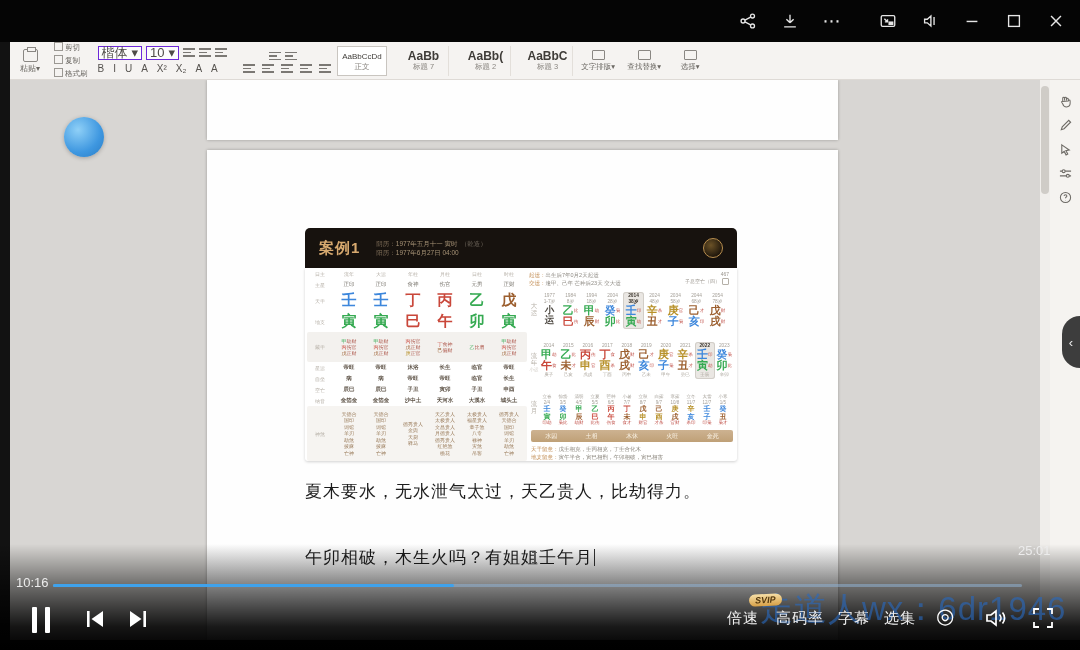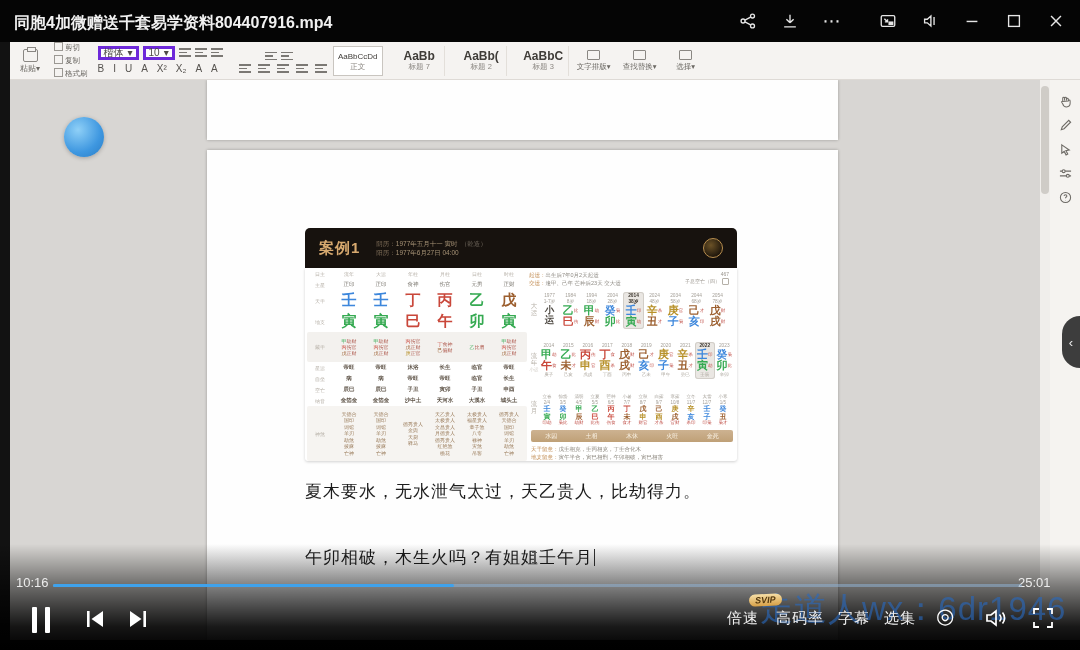--- a/index.html
+++ b/index.html
@@ -14,21 +14,21 @@
   .tb-group{display:flex;flex-direction:column;justify-content:center;align-items:center;padding:0 4px;}
   .tb-big{width:40px;}
   .tb-big .clip{width:15px;height:13px;border:1px solid #8a8783;border-radius:2px;position:relative;margin-bottom:2px;}
   .tb-big .clip:before{content:"";position:absolute;left:3px;top:-3px;width:7px;height:3px;border:1px solid #8a8783;background:#f5f3f1;}
   .tb-lbl{font-size:8px;color:#6b6863;line-height:9px;white-space:nowrap;}
   .tb-mini{justify-content:space-between;align-items:flex-start;padding-right:6px;}
   .tb-mini .tb-lbl{font-size:7.5px;line-height:10px;}
   .tb-mini .tb-lbl:before{content:"";display:inline-block;width:7px;height:7px;border:1px solid #9b9893;margin-right:2px;vertical-align:-1px;}
   .tb-fonts{align-items:flex-start;}
   .fontrow{display:flex;gap:4px;align-items:center;height:16px;}
-  .selbox{border:3px solid #6d28d9;background:#fdfdfc;font-size:10px;color:#4e4b47;
+  .selbox{border:1px solid #6d28d9;background:#fdfdfc;font-size:13px;color:#4e4b47;
           padding:0 3px;display:flex;gap:4px;align-items:center;height:14px;}
   .fmtrow{display:flex;gap:9px;align-items:center;height:16px;font-size:10px;color:#55524e;}
   .fmtrow span{line-height:14px;}
   .bars{display:inline-block;width:12px;height:9px;position:relative;}
   .bars i{position:absolute;left:0;height:1.5px;background:#7b7874;display:block;}
   .bars i:nth-child(1){top:0;width:12px;}
   .bars i:nth-child(2){top:3.5px;width:8px;}
   .bars i:nth-child(3){top:7px;width:12px;}
   .alignset{display:flex;gap:7px;align-items:center;margin-left:8px;}
   .tb-styles{flex-direction:row;gap:12px;padding:0 2px;align-items:center;}
@@ -133,21 +133,21 @@
   .drawer-tab{position:absolute;right:0;top:316px;width:18px;height:52px;background:#3d3d3d;z-index:9;
               border-radius:26px 0 0 26px;display:flex;align-items:center;justify-content:center;
               color:#ececec;font-size:13px;}
 
   .bottom-grad{position:absolute;left:0;right:0;bottom:0;height:106px;z-index:10;
                background:linear-gradient(180deg,rgba(0,0,0,0) 0%,rgba(0,0,0,.5) 40%,rgba(0,0,0,.9) 78%,#000 100%);}
   .wm-bottom{position:absolute;left:760px;top:587px;font-size:33px;font-weight:normal;letter-spacing:1px;
              color:rgba(40,105,190,.62);z-index:11;white-space:nowrap;}
   .controls{position:absolute;inset:0;z-index:12;}
   .t-cur{position:absolute;left:16px;top:575px;font-size:13px;color:#ececec;}
-  .t-tot{position:absolute;left:1018px;top:575px;font-size:13px;color:#ececec;}
+  .t-tot{position:absolute;left:1018px;top:543px;font-size:13px;color:#ececec;}
   .track{position:absolute;left:53px;top:584px;width:969px;height:3px;background:rgba(255,255,255,.18);border-radius:2px;}
   .buffer{position:absolute;left:0;top:0;height:3px;background:rgba(120,160,200,.45);border-radius:2px;}
   .played{position:absolute;left:0;top:0;height:3px;background:#3fa2ec;border-radius:2px;}
   .pausebtn{position:absolute;left:32px;top:607px;width:18px;height:26px;display:flex;justify-content:space-between;}
   .pausebtn i{width:5px;height:26px;background:#fff;border-radius:1px;}
   .skip{position:absolute;top:609px;color:#fff;}
   .prev{left:84px;} .next{left:127px;}
   .ctl-lbl{position:absolute;top:609px;font-size:15px;color:#f2f2f2;letter-spacing:1px;white-space:nowrap;}
   .lbl-speed{left:727px;} .lbl-rate{left:776px;} .lbl-sub{left:838px;} .lbl-ep{left:884px;}
   .svip{position:absolute;left:749px;top:594px;padding:1px 6px;font-size:9px;font-weight:bold;font-style:italic;
@@ -735,21 +735,20 @@
         <svg width="13" height="13" viewBox="0 0 14 14" fill="none" stroke="#6e6b66" stroke-width="1.1">
             <circle cx="7" cy="7" r="5.5"></circle>
             <path d="M5.5 5.5c0-2 3-2 3 0 0 1-1.5 1-1.5 2.2M7 10.3v.3"></path>
           </svg>
       </span>
     </div>
   </div>
 
   <div class="wm-top">更多低价资料加微信804407916并赠送千份易学资料</div>
   <div class="topbar"></div>
-  <div class="vtitle">同胞4加微赠送千套易学资料804407916.mp4</div>
 
   <div class="winicons">
     <span class="wi">
       <svg width="18" height="18" viewBox="0 0 20 20" fill="none" stroke="#e6e6e6" stroke-width="1.5">
           <circle cx="4.5" cy="10" r="2.2"></circle>
           <circle cx="15" cy="4.5" r="2.2"></circle>
           <circle cx="15" cy="15.5" r="2.2"></circle>
           <path d="M6.6 9l6.3-3.4M6.6 11l6.3 3.4"></path>
         </svg>
     </span>

